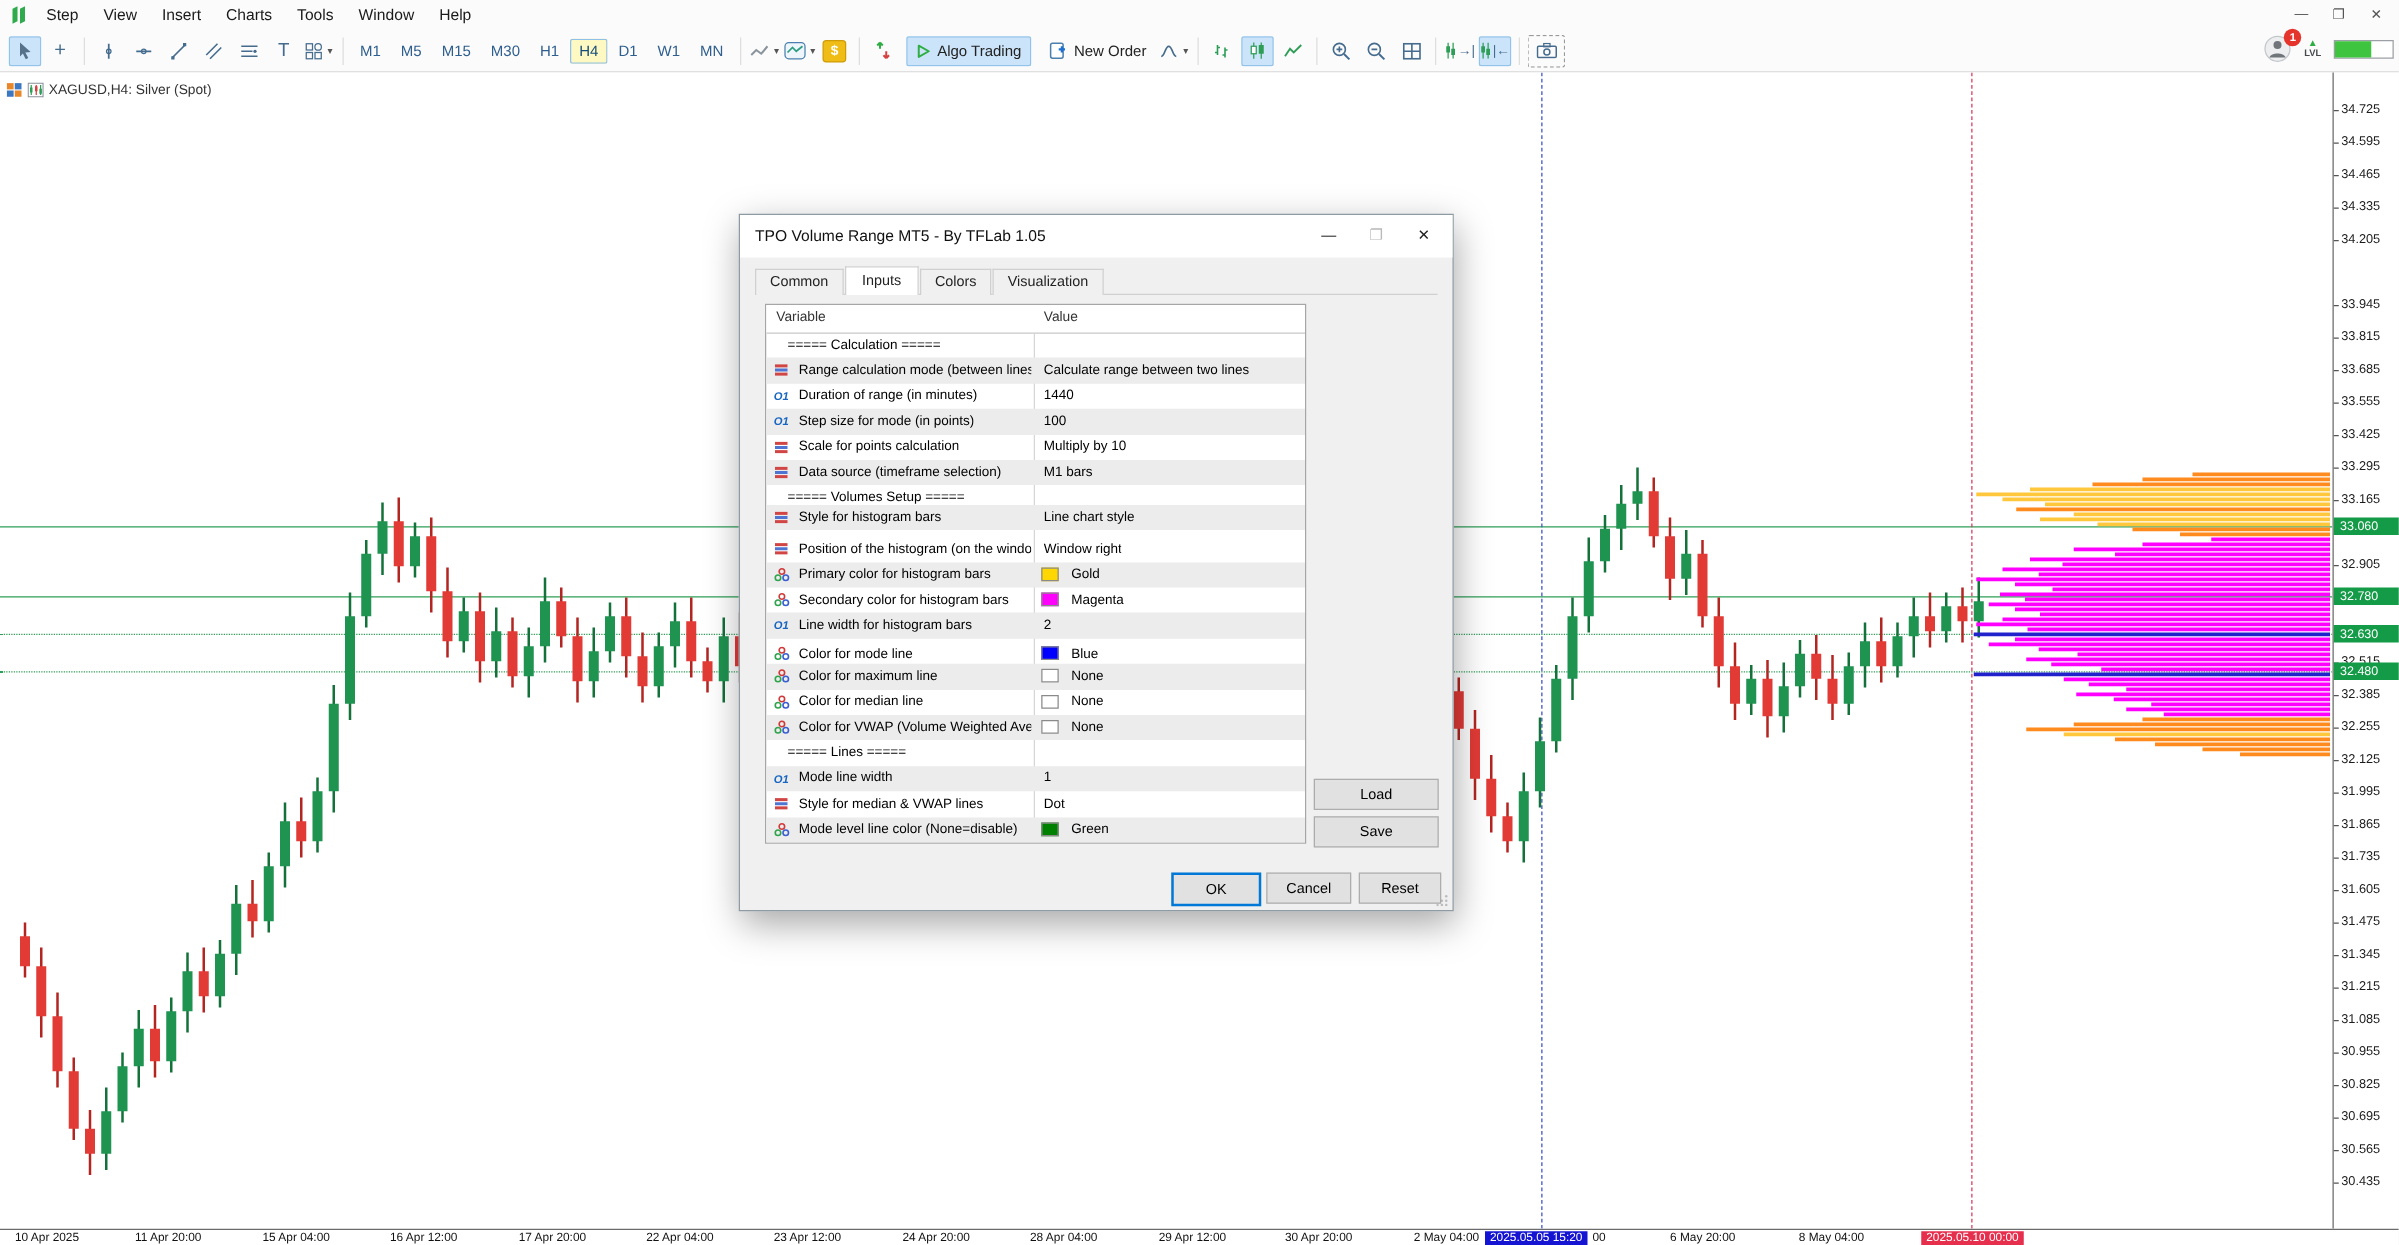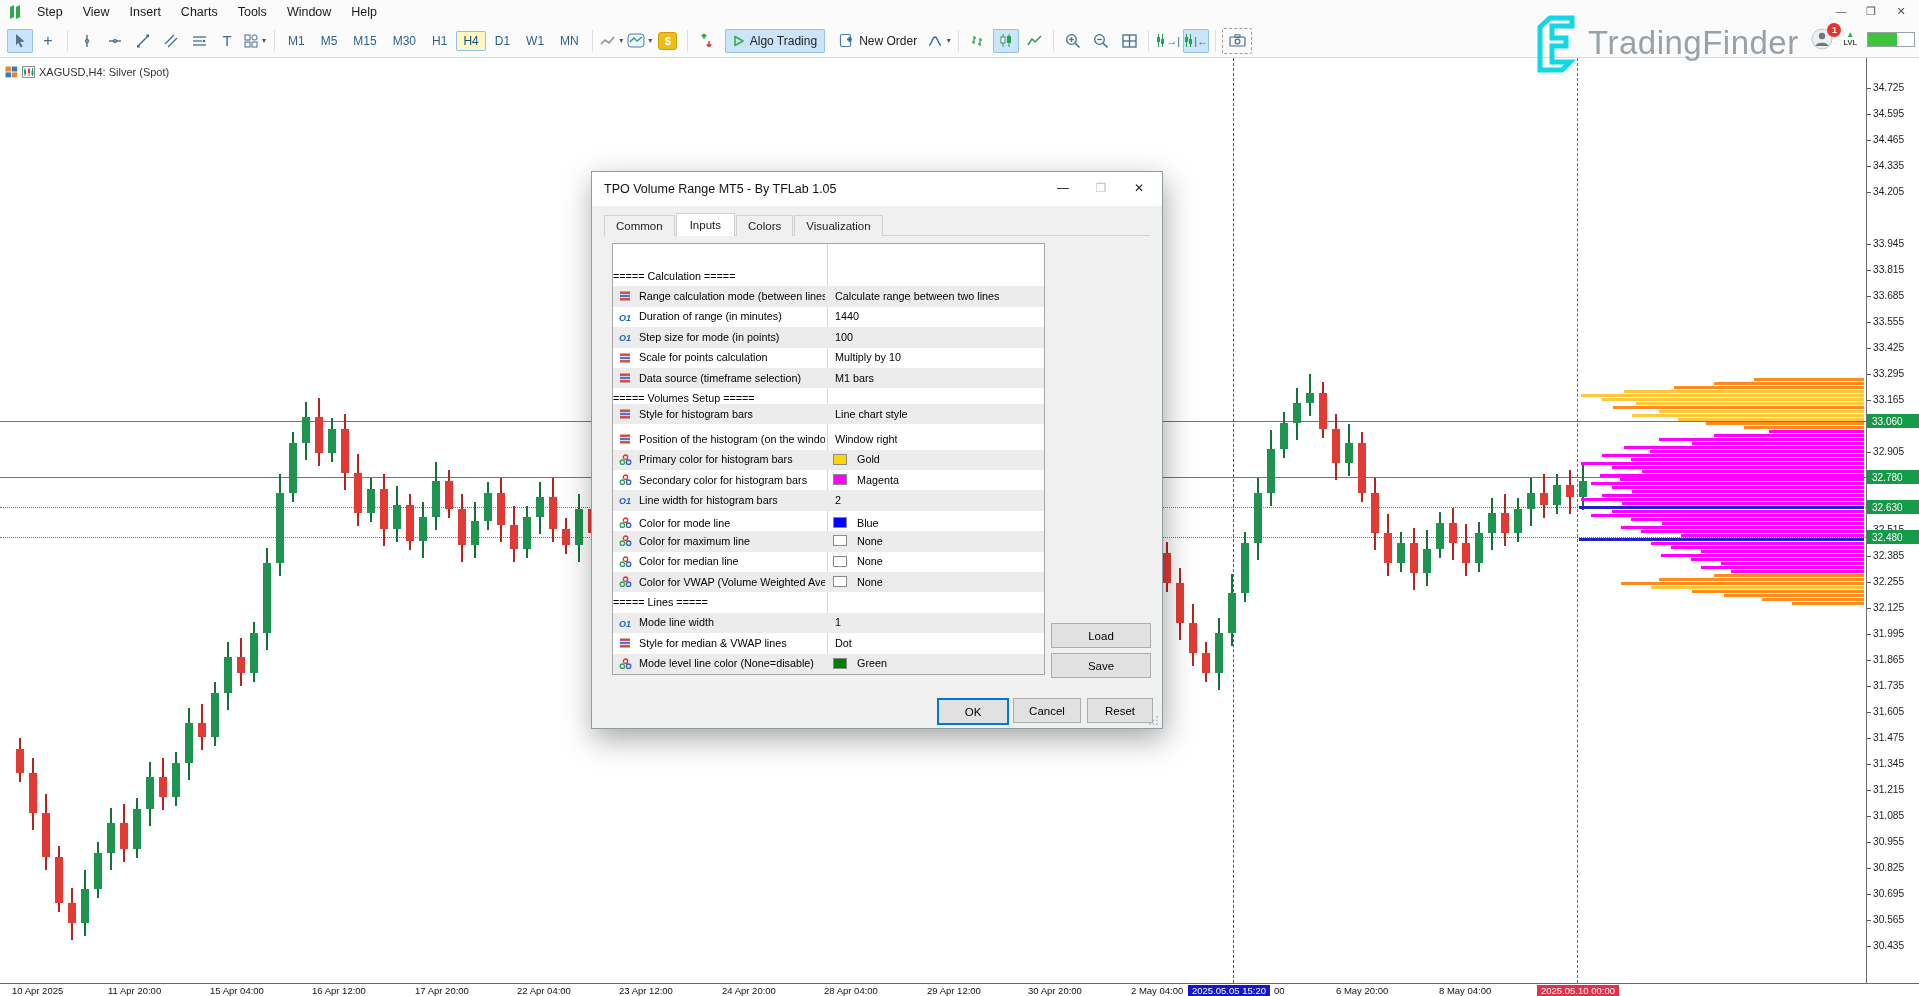--- a/index.html
+++ b/index.html
@@ -59,21 +59,21 @@
   .tabline{position:absolute;left:12px;right:12px;top:63px;height:1px;background:#d0d0d0;}
   .tab{font-size:11.5px;color:#222;padding:4px 11px;border:1px solid #d0d0d0;border-bottom:none;background:#f0f0f0;margin-right:1px;}
   .tab.active{background:#ffffff;position:relative;z-index:2;padding:5px 13px;margin-top:-2px;}
   .ptable{position:absolute;left:20px;top:71px;width:431px;height:430px;background:#ffffff;border:1px solid #a6a6a6;overflow:hidden;}
   .ptable .colsep{position:absolute;left:214px;top:0;bottom:0;width:1px;background:#d6d6d6;}
   .phead{position:absolute;left:0;top:0;width:100%;height:22px;border-bottom:1px solid #c9c9c9;background:#fff;}
   .phead span{position:absolute;top:4px;font-size:11px;color:#333;}
   .prow{position:absolute;left:0;width:100%;height:20.4px;font-size:10.8px;color:#000;}
   .prow.alt{background:#ececec;}
   .prow .lbl{position:absolute;left:26px;top:3.5px;white-space:nowrap;overflow:hidden;max-width:186px;}
-  .prow .lbl.section{left:0;}
+  .prow .lbl.section{left:17px;}
   .prow .val{position:absolute;left:222px;top:3.5px;white-space:nowrap;overflow:hidden;max-width:200px;}
   .prow .val.withswatch{left:244px;}
   .prow .swatch{position:absolute;left:220px;top:4px;width:14px;height:11px;border:1px solid #8a8a8a;box-sizing:border-box;}
   .prow .ricon{position:absolute;left:6px;top:4px;width:14px;height:12px;}
   .num-icon{font-size:9px;font-weight:bold;color:#1766c2;font-style:italic;}
   .btn{position:absolute;height:23px;background:#e1e1e1;border:1px solid #adadad;font-size:11.5px;color:#000;display:flex;align-items:center;justify-content:center;font-family:"Liberation Sans",sans-serif;}
   .btn.primary{border:2px solid #0078d7;}
   .grip{position:absolute;right:3px;bottom:3px;width:10px;height:10px;opacity:0.6;}
 </style>
 </head>
@@ -621,46 +621,44 @@
       <div class="tlabel" style="left: 927px;">29 Apr 12:00</div>
       <div class="tlabel" style="left: 1028px;">30 Apr 20:00</div>
       <div class="tlabel" style="left: 1131px;">2 May 04:00</div>
       <div class="tlabel" style="left: 1274px;">00</div>
       <div class="tlabel" style="left: 1336px;">6 May 20:00</div>
       <div class="tlabel" style="left: 1439px;">8 May 04:00</div>
       <div class="ttag" style="left: 1188px; background: rgb(20, 20, 210);">2025.05.05 15:20</div>
       <div class="ttag" style="left: 1537px; background: rgb(230, 46, 77);">2025.05.10 00:00</div>
     </div>
 
-  <div class="watermark">
-    <svg width="48" height="62" viewBox="0 0 48 62">
-      <path d="M44 6 L22 6 L12 15 L12 58 L34 58 L42 50 L24 50 L24 34 L38 34 L38 26 L24 26 L24 14 L44 14 Z" fill="none" stroke="#14d7e6" stroke-width="5" stroke-linejoin="miter"></path>
-    </svg>
-    <span class="wm-text">TradingFinder</span>
-  </div>
 
   <div class="dialog">
     <div class="dlg-title">
       <span>TPO Volume Range MT5 - By TFLab 1.05</span>
       <div class="dlg-controls">
         <span class="dlg-wc">—</span>
         <span class="dlg-wc disabled">❐</span>
         <span class="dlg-wc">✕</span>
       </div>
     </div>
     <div class="tabline"></div>
     <div class="tabstrip" id="dlg-tabs">
         <div class="tab">Common</div>
         <div class="tab active">Inputs</div>
         <div class="tab">Colors</div>
         <div class="tab">Visualization</div>
       </div>
 
     <div class="ptable" id="ptable">
       <div class="colsep"></div>
+      <div class="phead">
+        <span style="left:8px;">Variable</span>
+        <span style="left:222px;">Value</span>
+      </div>
       <div id="prow-host">
           <div class="prow" style="top: 22px;">
             <span class="lbl section">===== Calculation =====</span>
           </div>
           <div class="prow alt" style="top: 42.4px;">
             <span class="ricon"><svg width="12" height="12" viewBox="0 0 12 12">
                 <rect x="1" y="1.5" width="10" height="2.4" fill="#d24545"></rect>
                 <rect x="1" y="4.8" width="10" height="2.4" fill="#4f74d2"></rect>
                 <rect x="1" y="8.1" width="10" height="2.4" fill="#d24545"></rect>
               </svg></span>

